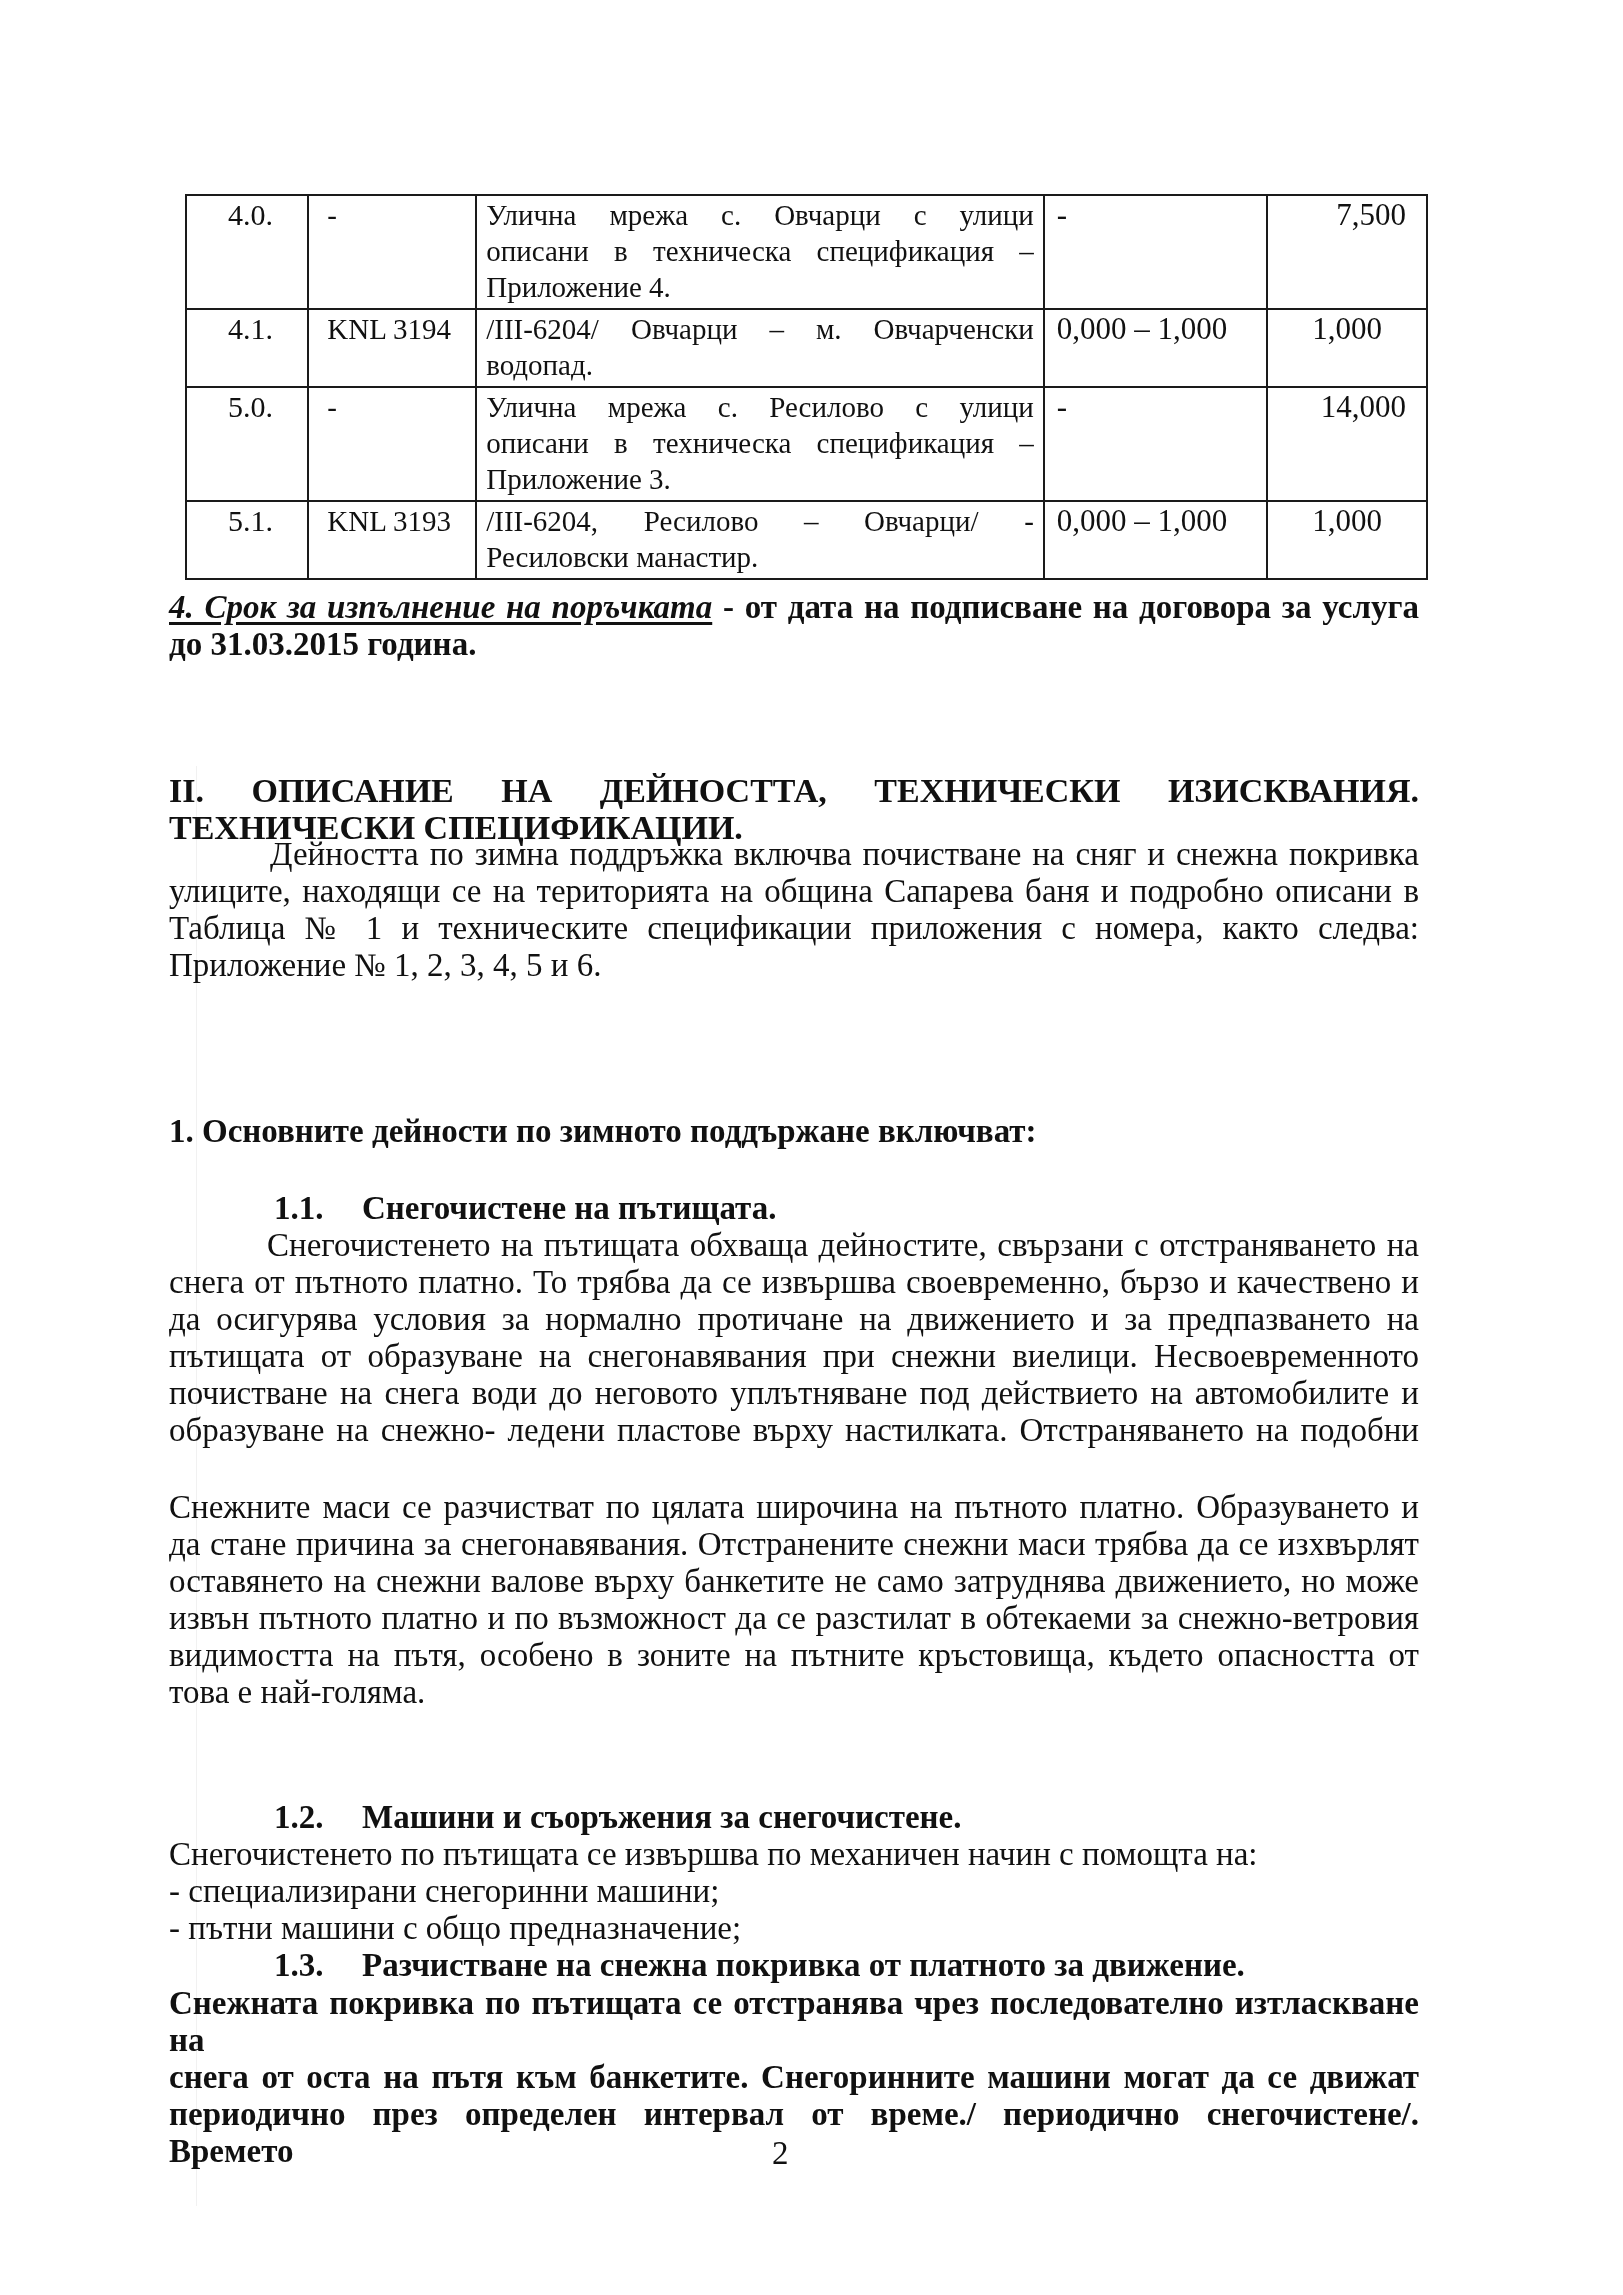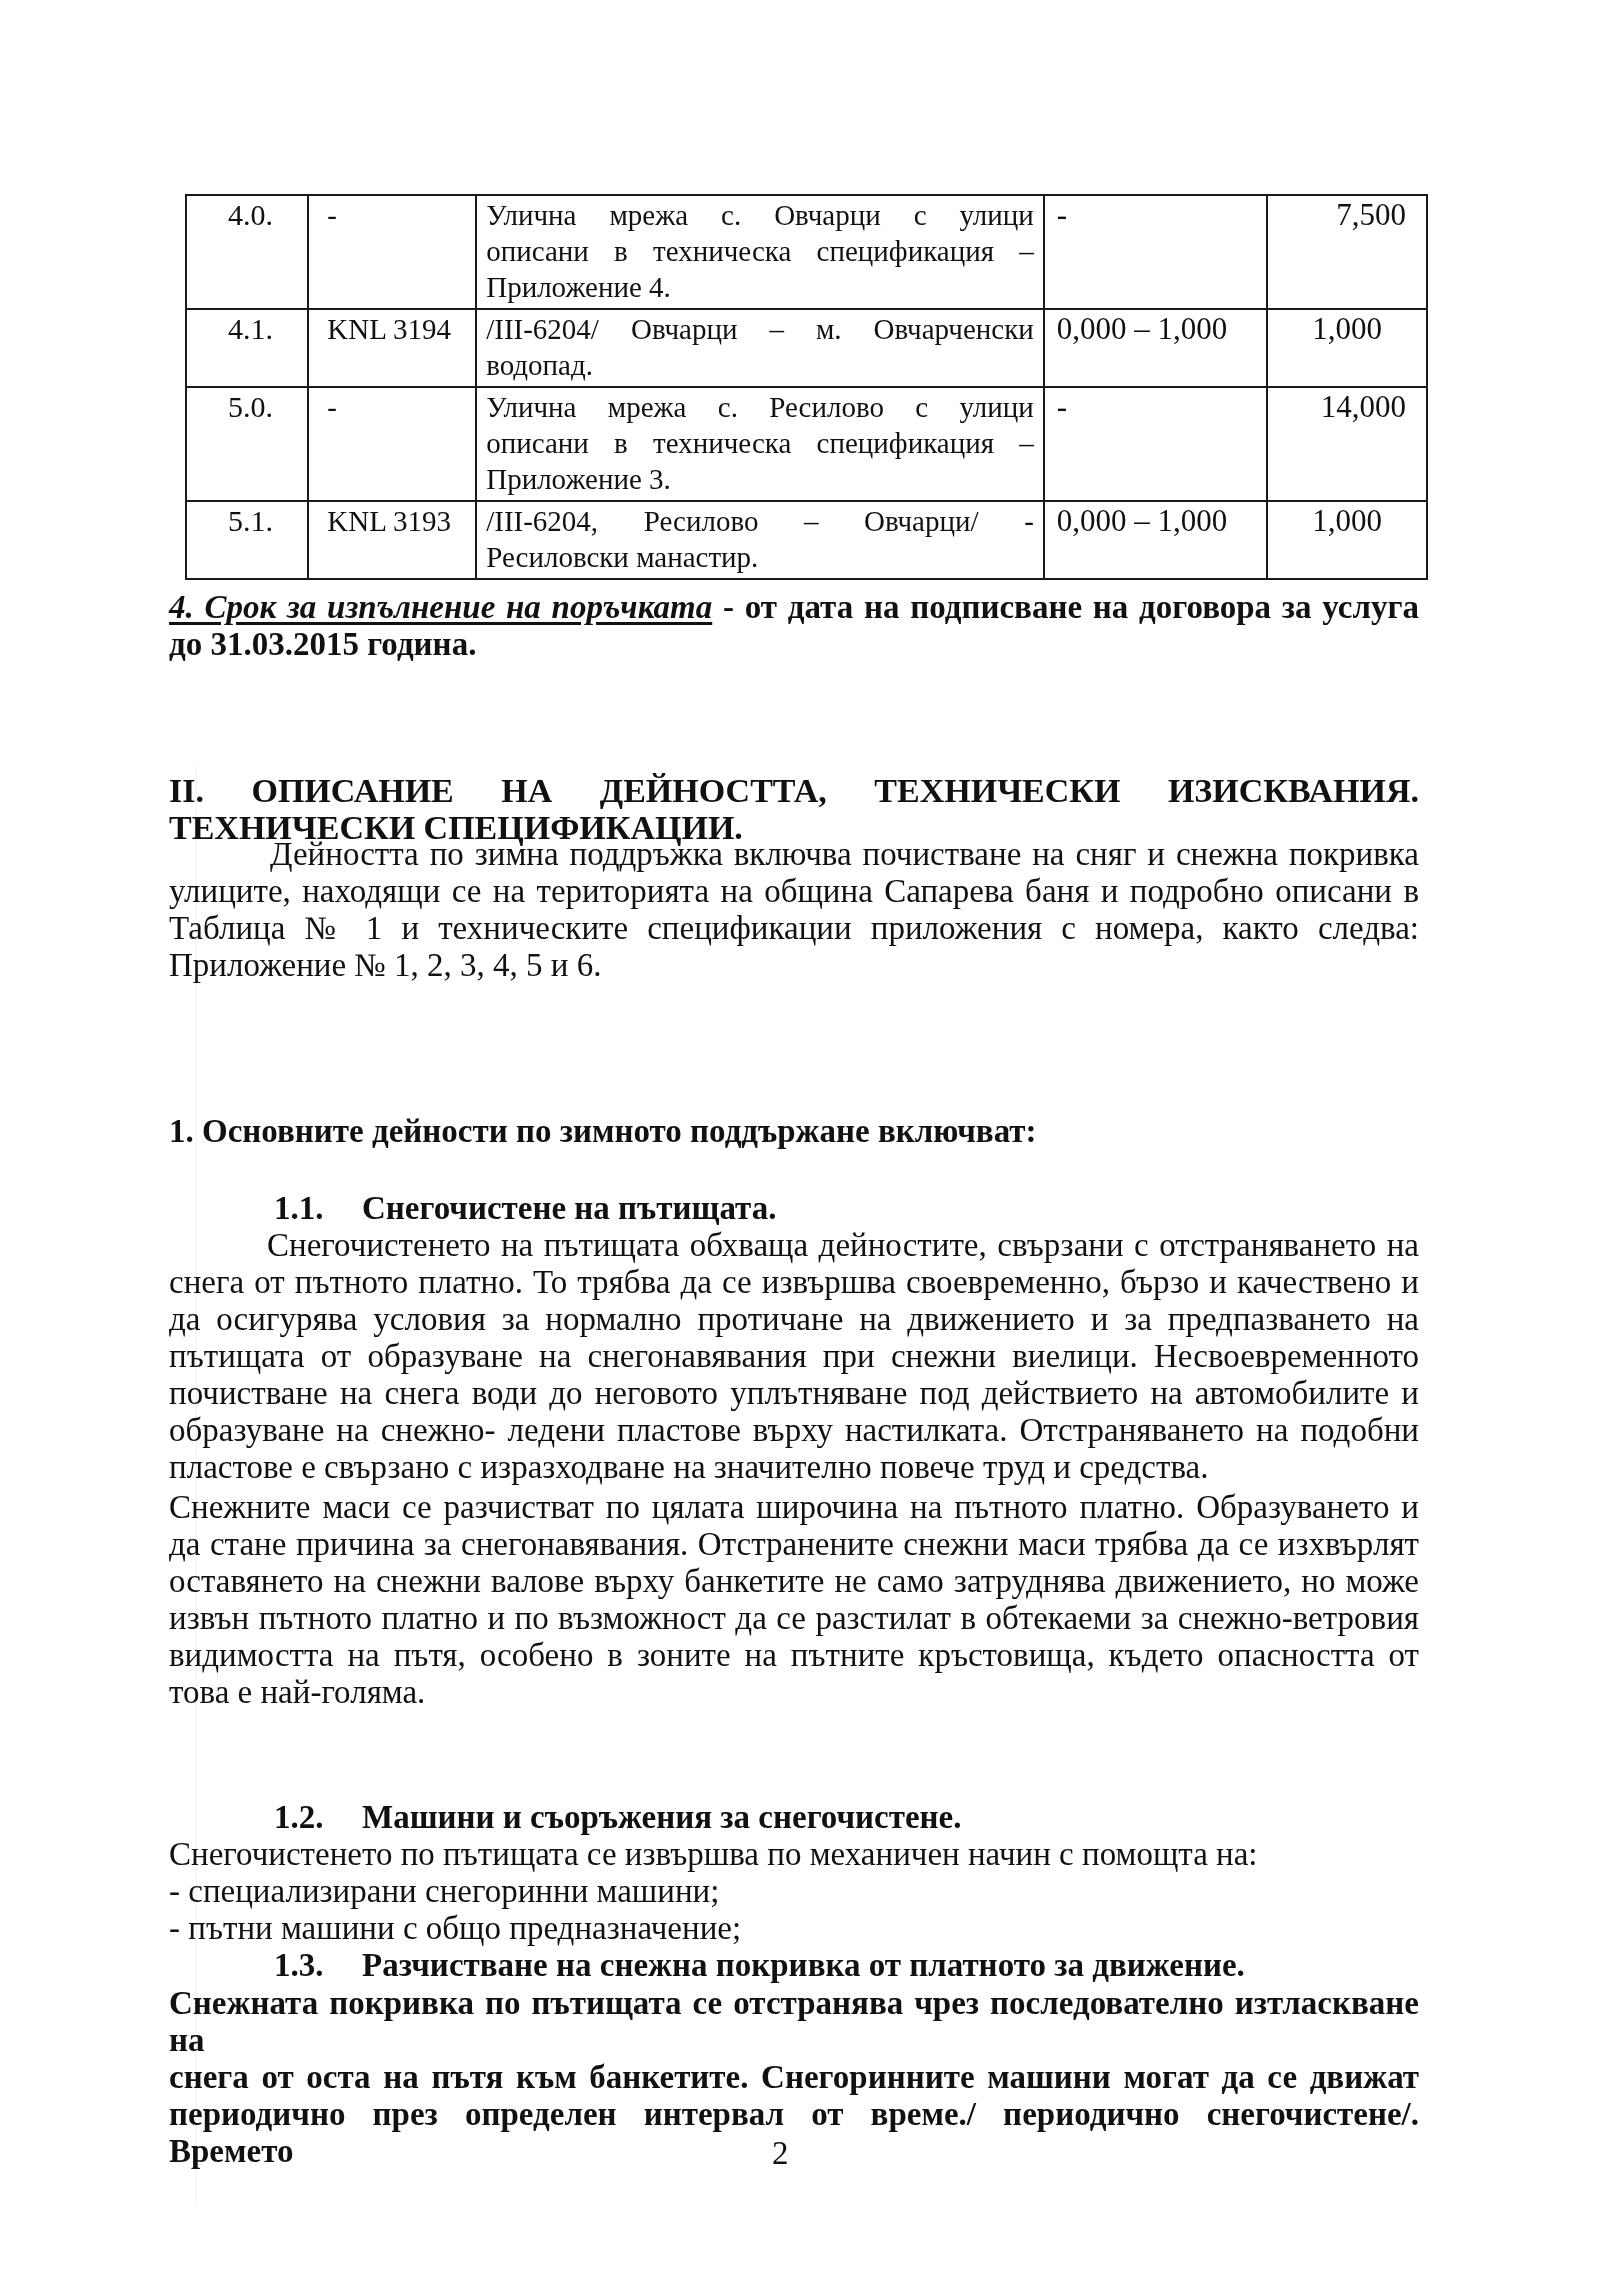--- a/index.html
+++ b/index.html
@@ -128,21 +128,20 @@
   <div class="sub-head" style="left:274px; top:1190px;">
     <span class="n">1.1.</span><span>Снегочистене на пътищата.</span>
   </div>
   <div class="blk" style="top:1227px;">
     <span class="jl" style="padding-left:98px;">Снегочистенето на пътищата обхваща дейностите, свързани с отстраняването на</span>
     <span class="jl">снега от пътното платно. То трябва да се извършва своевременно, бързо и качествено и</span>
     <span class="jl">да осигурява условия за нормално протичане на движението и за предпазването на</span>
     <span class="jl">пътищата от образуване на снегонавявания при снежни виелици. Несвоевременното</span>
     <span class="jl">почистване на снега води до неговото уплътняване под действието на автомобилите и</span>
     <span class="jl">образуване на  снежно- ледени пластове върху настилката. Отстраняването на подобни</span>
-    <span class="jl last">пластове е свързано с изразходване на значително повече труд и средства.</span>
   </div>
   <div class="blk" style="top:1489px;">
     <span class="jl">Снежните маси се разчистват по цялата широчина на пътното платно. Образуването и</span>
     <span class="jl">да стане причина за снегонавявания. Отстранените снежни маси трябва да се изхвърлят</span>
     <span class="jl">оставянето на снежни валове върху банкетите не само затруднява движението, но може</span>
     <span class="jl">извън пътното платно и по възможност да се разстилат в обтекаеми за снежно-ветровия</span>
     <span class="jl">видимостта на пътя, особено в зоните на пътните кръстовища, където опасността от</span>
     <span class="jl last">това е най-голяма.</span>
   </div>
 

